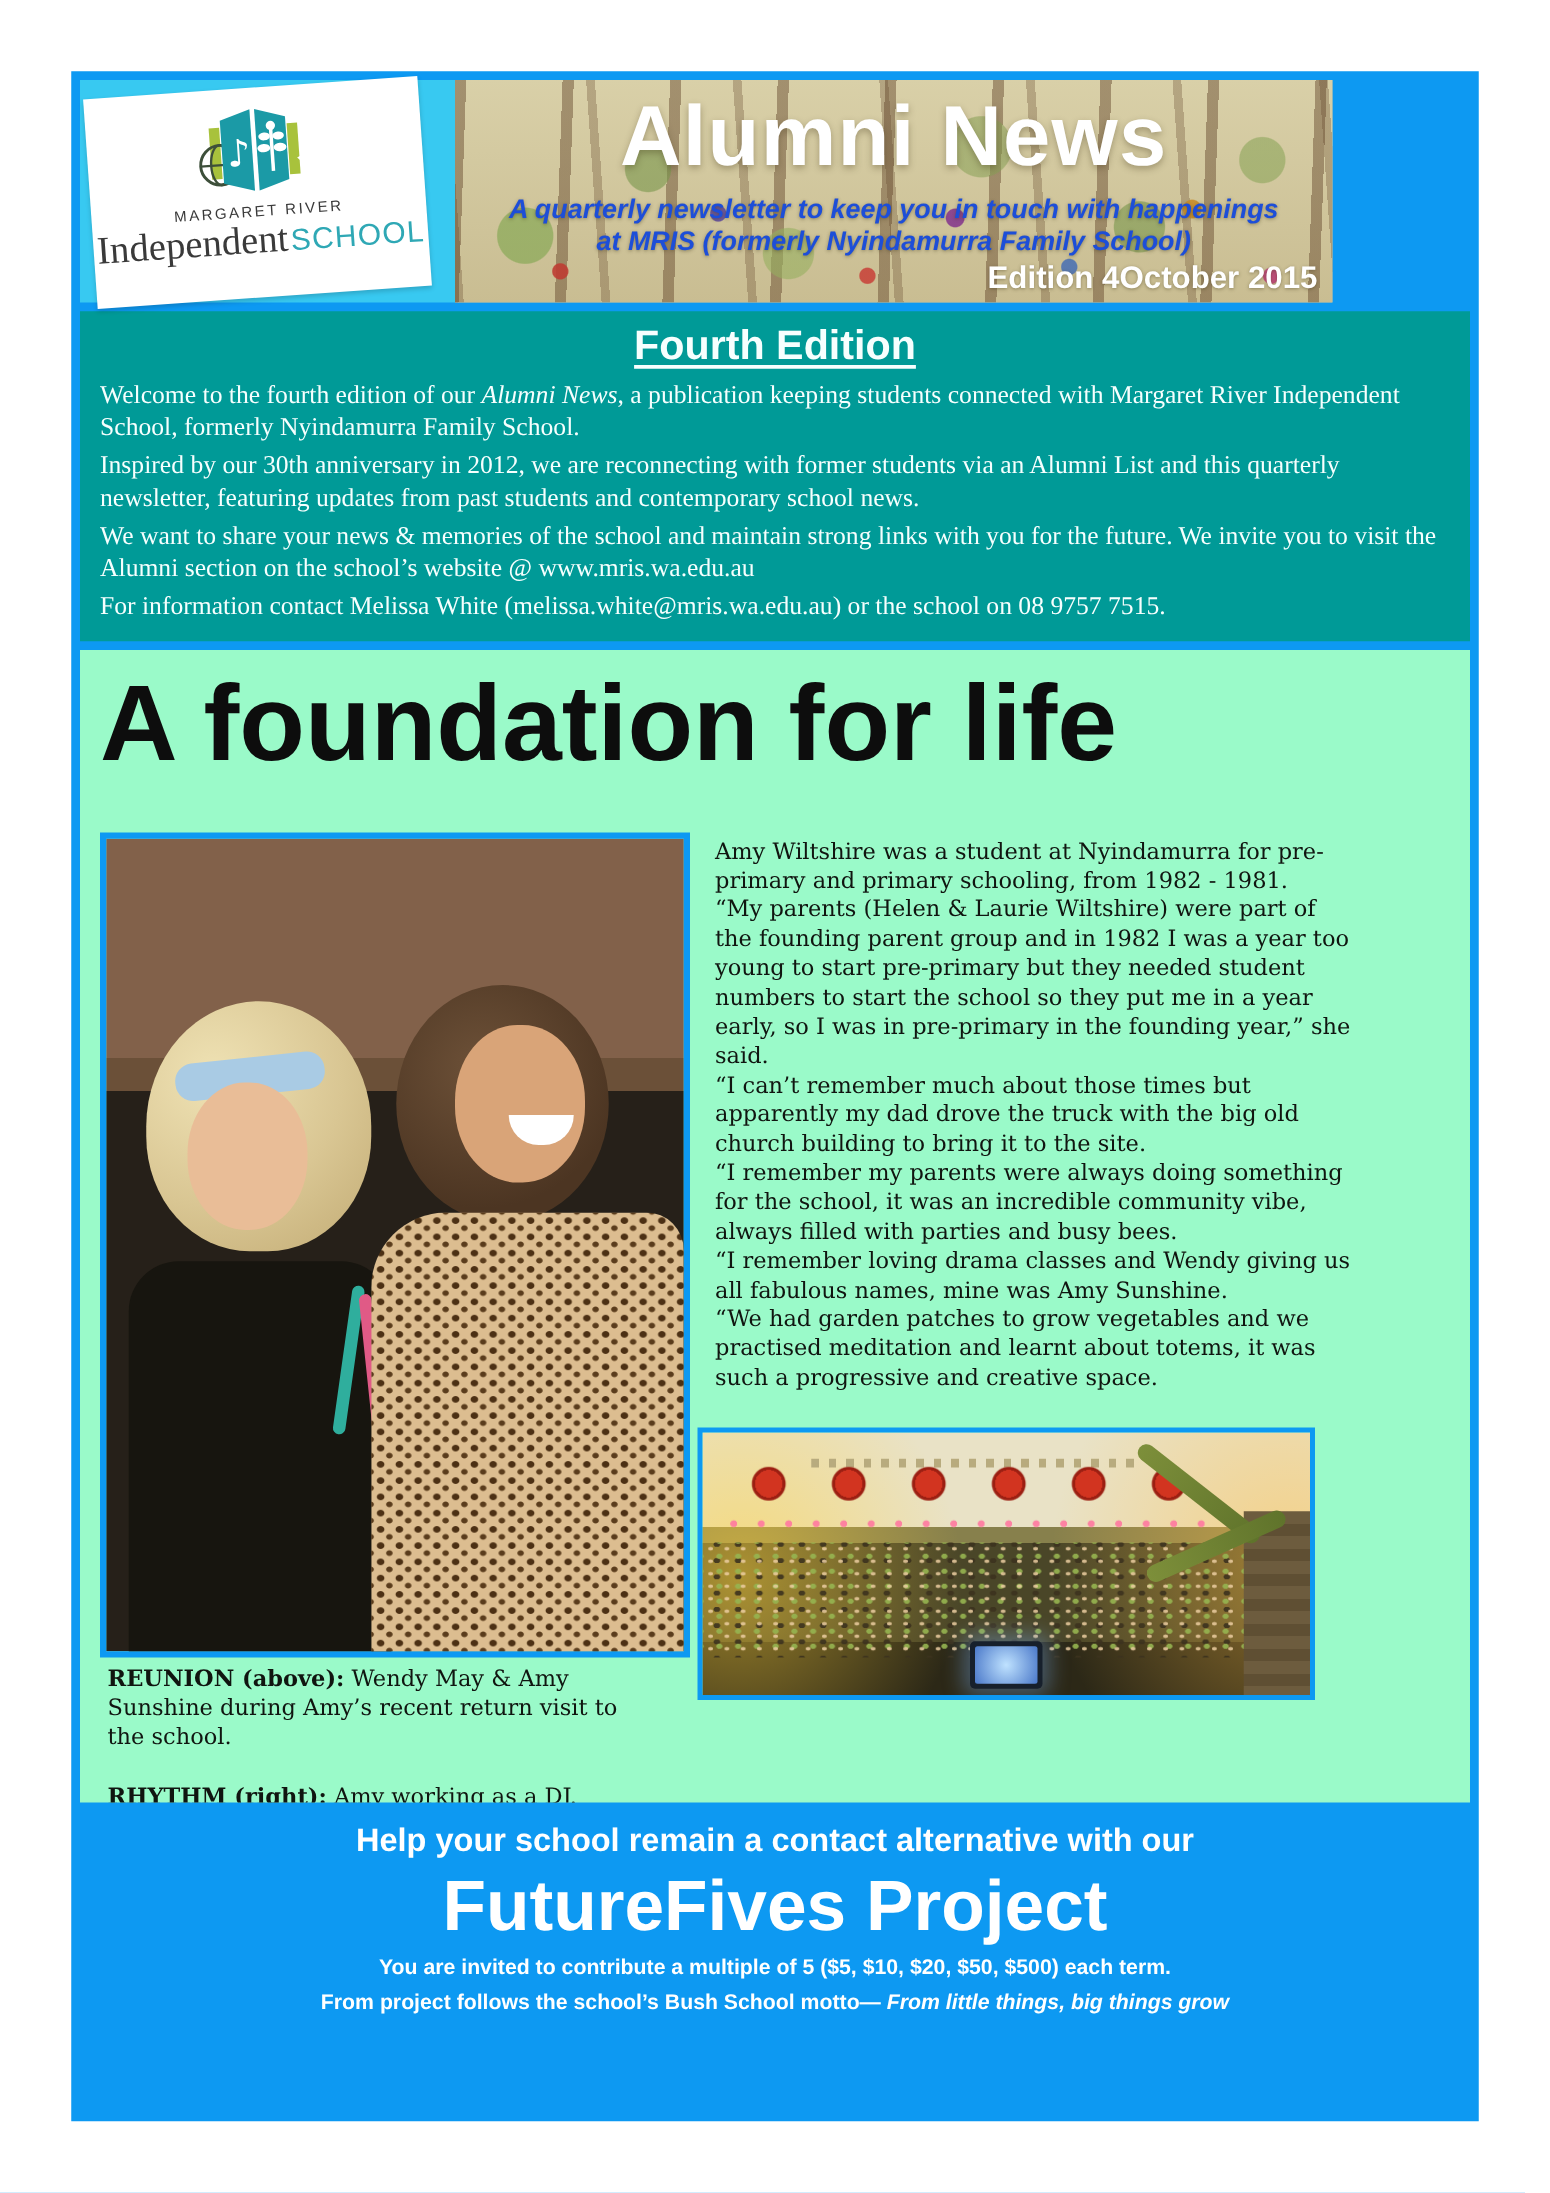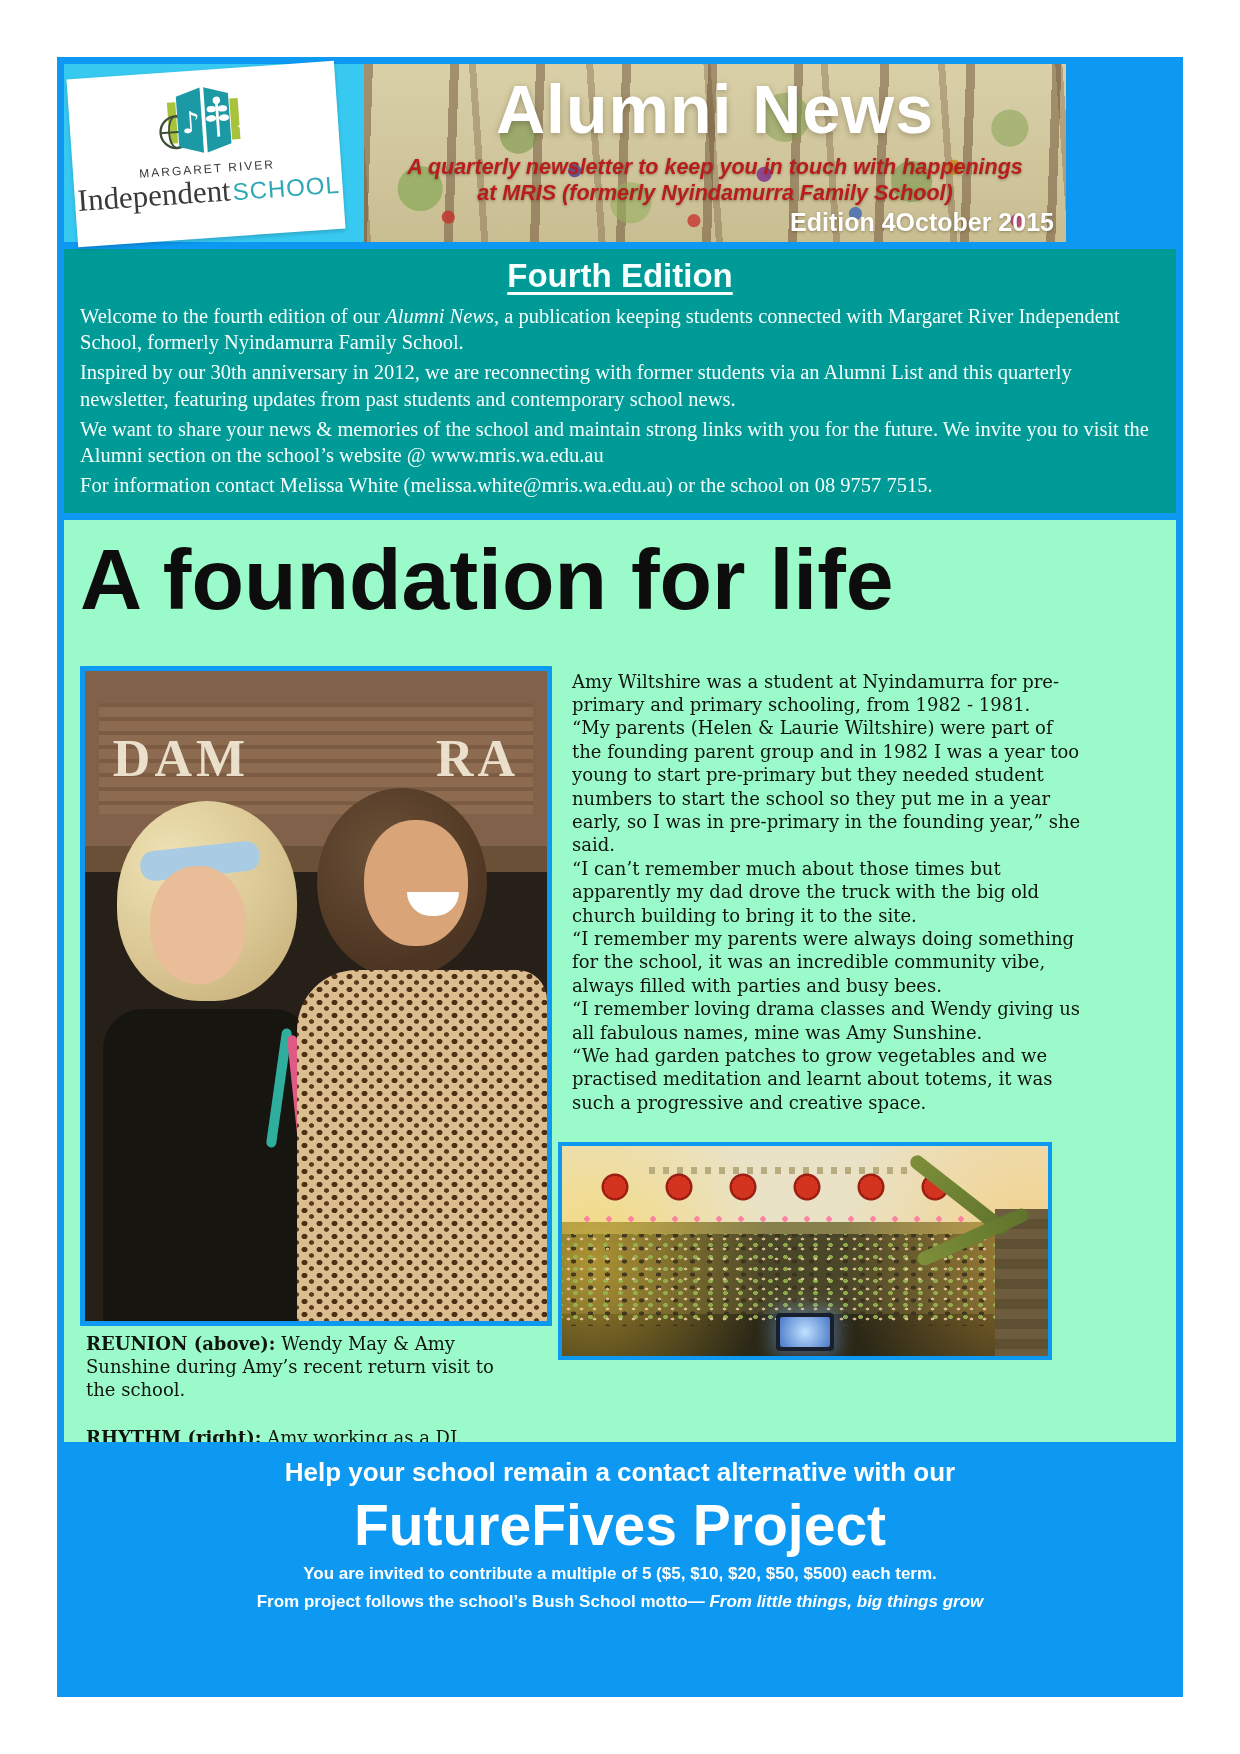--- a/index.html
+++ b/index.html
@@ -39,21 +39,21 @@
        radial-gradient(circle at 30% 60%, rgba(90,70,160,.85) 0 6px, transparent 7px),
        radial-gradient(circle at 47% 88%, rgba(200,70,60,.9) 0 6px, transparent 7px),
        radial-gradient(circle at 57% 62%, rgba(130,50,140,.85) 0 7px, transparent 8px),
        radial-gradient(circle at 70% 84%, rgba(70,110,180,.85) 0 6px, transparent 7px),
        radial-gradient(circle at 84% 58%, rgba(200,140,40,.9) 0 7px, transparent 8px),
        radial-gradient(circle at 93% 88%, rgba(190,60,120,.85) 0 6px, transparent 7px); }
   .head-title { position:relative; z-index:3; text-align:center; margin-top:6px;
        font-size:68px; font-weight:bold; color:#ffffff; letter-spacing:1px;
        text-shadow:0 2px 6px rgba(60,50,20,.35); }
   .head-sub { position:relative; z-index:3; text-align:center; margin-top:6px;
-       font-size:21.5px; line-height:1.22; font-weight:bold; font-style:italic; color:#b91c1c;
+       font-size:21.5px; line-height:1.22; font-weight:bold; font-style:italic; color:#1d4ed8;
        text-shadow:0 1px 3px rgba(60,50,20,.45); }
   .head-edrow { position:absolute; z-index:3; left:56px; right:12px; bottom:5px;
        display:flex; justify-content:flex-end; font-size:25px; font-weight:bold; color:#ffffff;
        text-shadow:0 1px 3px rgba(60,50,20,.45); }
 
   
   .teal { background:#009a97; color:#f6fffe; padding:8px 16px 10px 16px; flex:0 0 auto; }
   .teal-heading { text-align:center; font-size:33px; font-weight:bold; text-decoration:underline;
        text-underline-offset:5px; margin-bottom:8px; }
   .teal p { font-family:"Liberation Serif", serif; font-size:20.5px; line-height:1.28; margin-bottom:4px; }
@@ -187,24 +187,20 @@
       <p><span>Welcome to the fourth edition of our </span><i>Alumni News</i><span>, a publication keeping students connected with Margaret River Independent School, formerly Nyindamurra Family School.</span></p>
       <p>Inspired by our 30th anniversary in 2012, we are reconnecting with former students via an Alumni List and this quarterly newsletter, featuring updates from past students and contemporary school news.</p>
       <p>We want to share your news &amp; memories of the school and maintain strong links with you for the future. We invite you to visit the Alumni section on the school’s website @ www.mris.wa.edu.au</p>
       <p>For information contact Melissa White (melissa.white@mris.wa.edu.au) or the school on 08 9757 7515.</p>
     </div>
 
     <div class="green">
       <div class="headline">A foundation for life</div>
 
       <div class="photo photo-reunion">
-        <div class="sign">
-          <span>DAM</span>
-          <span>RA</span>
-        </div>
         <div class="w-hair1"></div>
         <div class="w-band1"></div>
         <div class="w-face1"></div>
         <div class="w-body1"></div>
         <div class="ribbon r1"></div>
         <div class="ribbon r2"></div>
         <div class="ribbon r3"></div>
         <div class="w-hair2"></div>
         <div class="w-face2"></div>
         <div class="w-smile2"></div>

